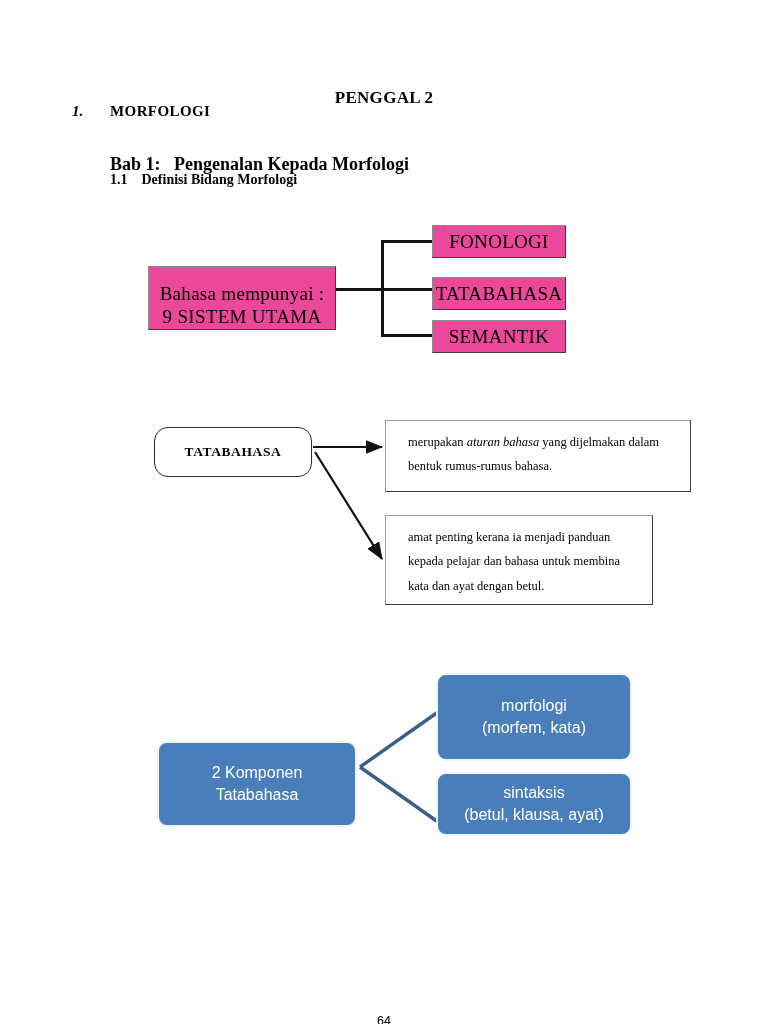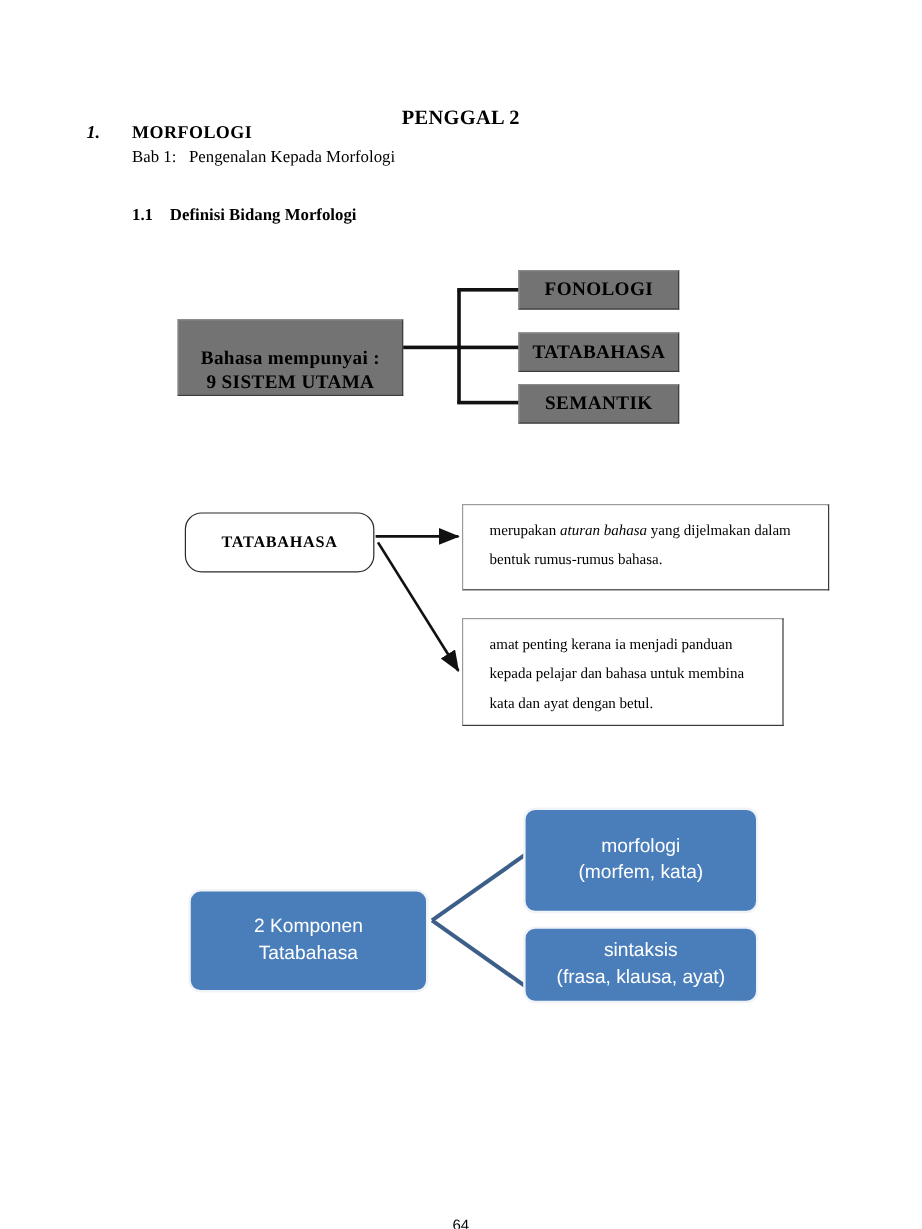--- a/index.html
+++ b/index.html
@@ -47,49 +47,50 @@
     position: absolute;
     left: 110px;
     top: 103px;
     font-size: 15px;
     font-weight: bold;
     letter-spacing: 0.4px;
   }
   .bab-line {
     position: absolute;
     left: 110px;
-    top: 124px;
-    font-size: 14px;
+    top: 154px;
+    font-size: 18px;
     white-space: pre;
+    font-weight: bold;
   }
   .subsec {
     position: absolute;
     left: 110px;
     top: 172px;
     font-size: 14px;
     font-weight: bold;
     white-space: pre;
   }
 
   
   .fig1 { position: absolute; left: 0; top: 0; width: 768px; height: 1024px; }
 
   .box-flat {
     position: absolute;
     box-sizing: border-box;
     border: 1px solid #3d3d3d;
     border-top-color: #8a8a8a;
     border-left-color: #8a8a8a;
-    background: #737373;
+    background: #ec4899;
     display: flex;
     align-items: center;
     justify-content: center;
     text-align: center;
-    font-weight: bold;
-    font-size: 16px;
+    font-weight: normal;
+    font-size: 19px;
     line-height: 1.25;
     letter-spacing: 0.3px;
   }
   #b-root   { left: 148px; top: 266px; width: 188px; height: 64px; align-items: flex-end; }
   #b-fon    { left: 432px; top: 225px; width: 134px; height: 33px; }
   #b-tata   { left: 432px; top: 277px; width: 134px; height: 33px; }
   #b-sem    { left: 432px; top: 320px; width: 134px; height: 33px; }
 
   .connector { position: absolute; background: #111; }
   #c-stem   { left: 336px; top: 288px; width: 48px; height: 3px; }
@@ -231,20 +232,20 @@
     <div class="box-blue" id="b-morf">
       <div>
         <div>morfologi</div>
         <div>(morfem, kata)</div>
       </div>
     </div>
 
     <div class="box-blue" id="b-sint">
       <div>
         <div>sintaksis</div>
-        <div>(frasa, klausa, ayat)</div>
+        <div>(betul, klausa, ayat)</div>
       </div>
     </div>
   </div>
 
   <div class="page-num">64</div>
 
 </div>
 
 </body></html>

